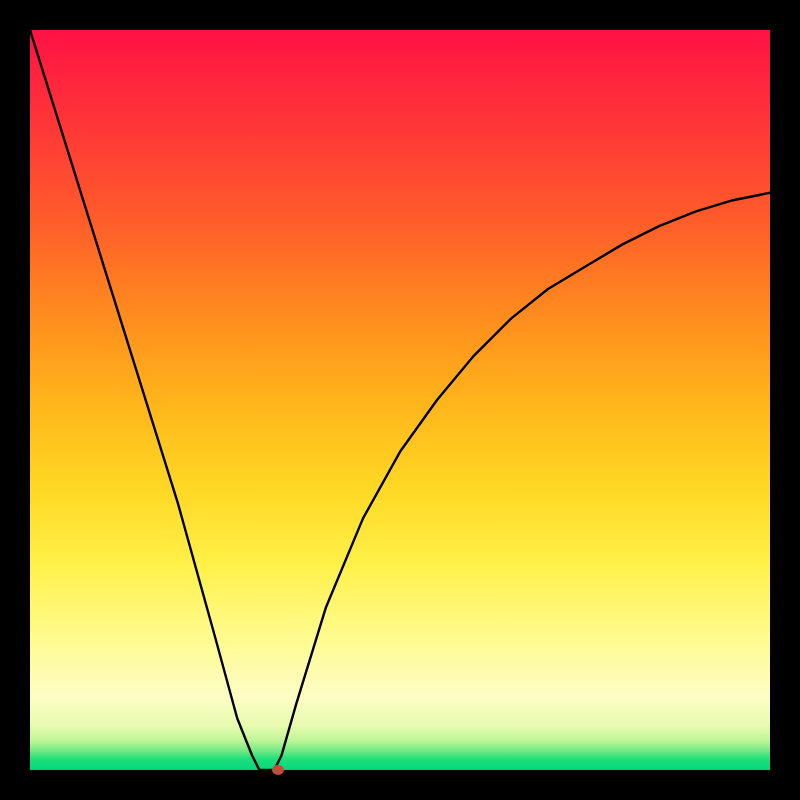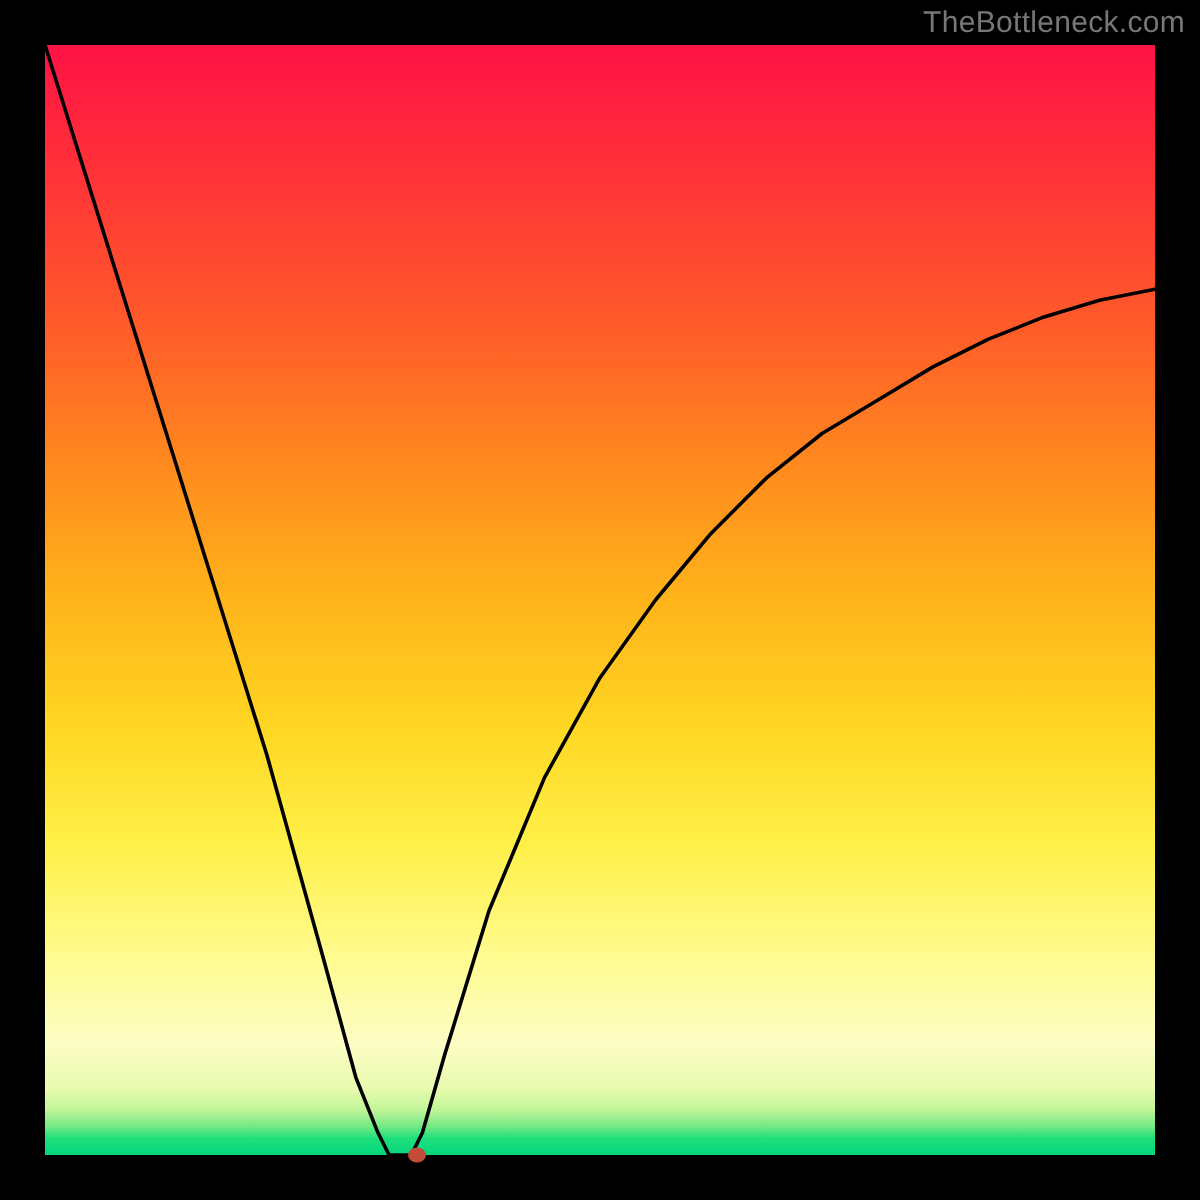--- a/index.html
+++ b/index.html
@@ -72,21 +72,20 @@
     font-size: 20px;
     font-weight: 500;
     letter-spacing: 0.2px;
     user-select: none;
   }
 </style>
 </head>
 <body>
 
 <div class="frame">
-  <div class="watermark">TheBottleneck.com</div>
 
   <div class="plot-region">
     <svg class="curve-svg" viewBox="0 0 740 740">
       <path id="curve-path" class="curve-path" d="M0.00 0.00 L37.00 118.40 L74.00 236.80 L111.00 355.20 L148.00 473.60 L185.00 606.80 L207.20 688.20 L222.00 725.20 L229.40 740.00 L236.80 740.00 L244.20 740.00 L251.60 725.20 L266.40 673.40 L296.00 577.20 L333.00 488.40 L370.00 421.80 L407.00 370.00 L444.00 325.60 L481.00 288.60 L518.00 259.00 L555.00 236.80 L592.00 214.60 L629.00 196.10 L666.00 181.30 L703.00 170.20 L740.00 162.80 "></path>
     </svg>
     <div id="marker" class="marker" style="left: 247.9px; top: 740px; background: rgb(196, 74, 58);"></div>
   </div>
 </div>
 
 </body></html>

